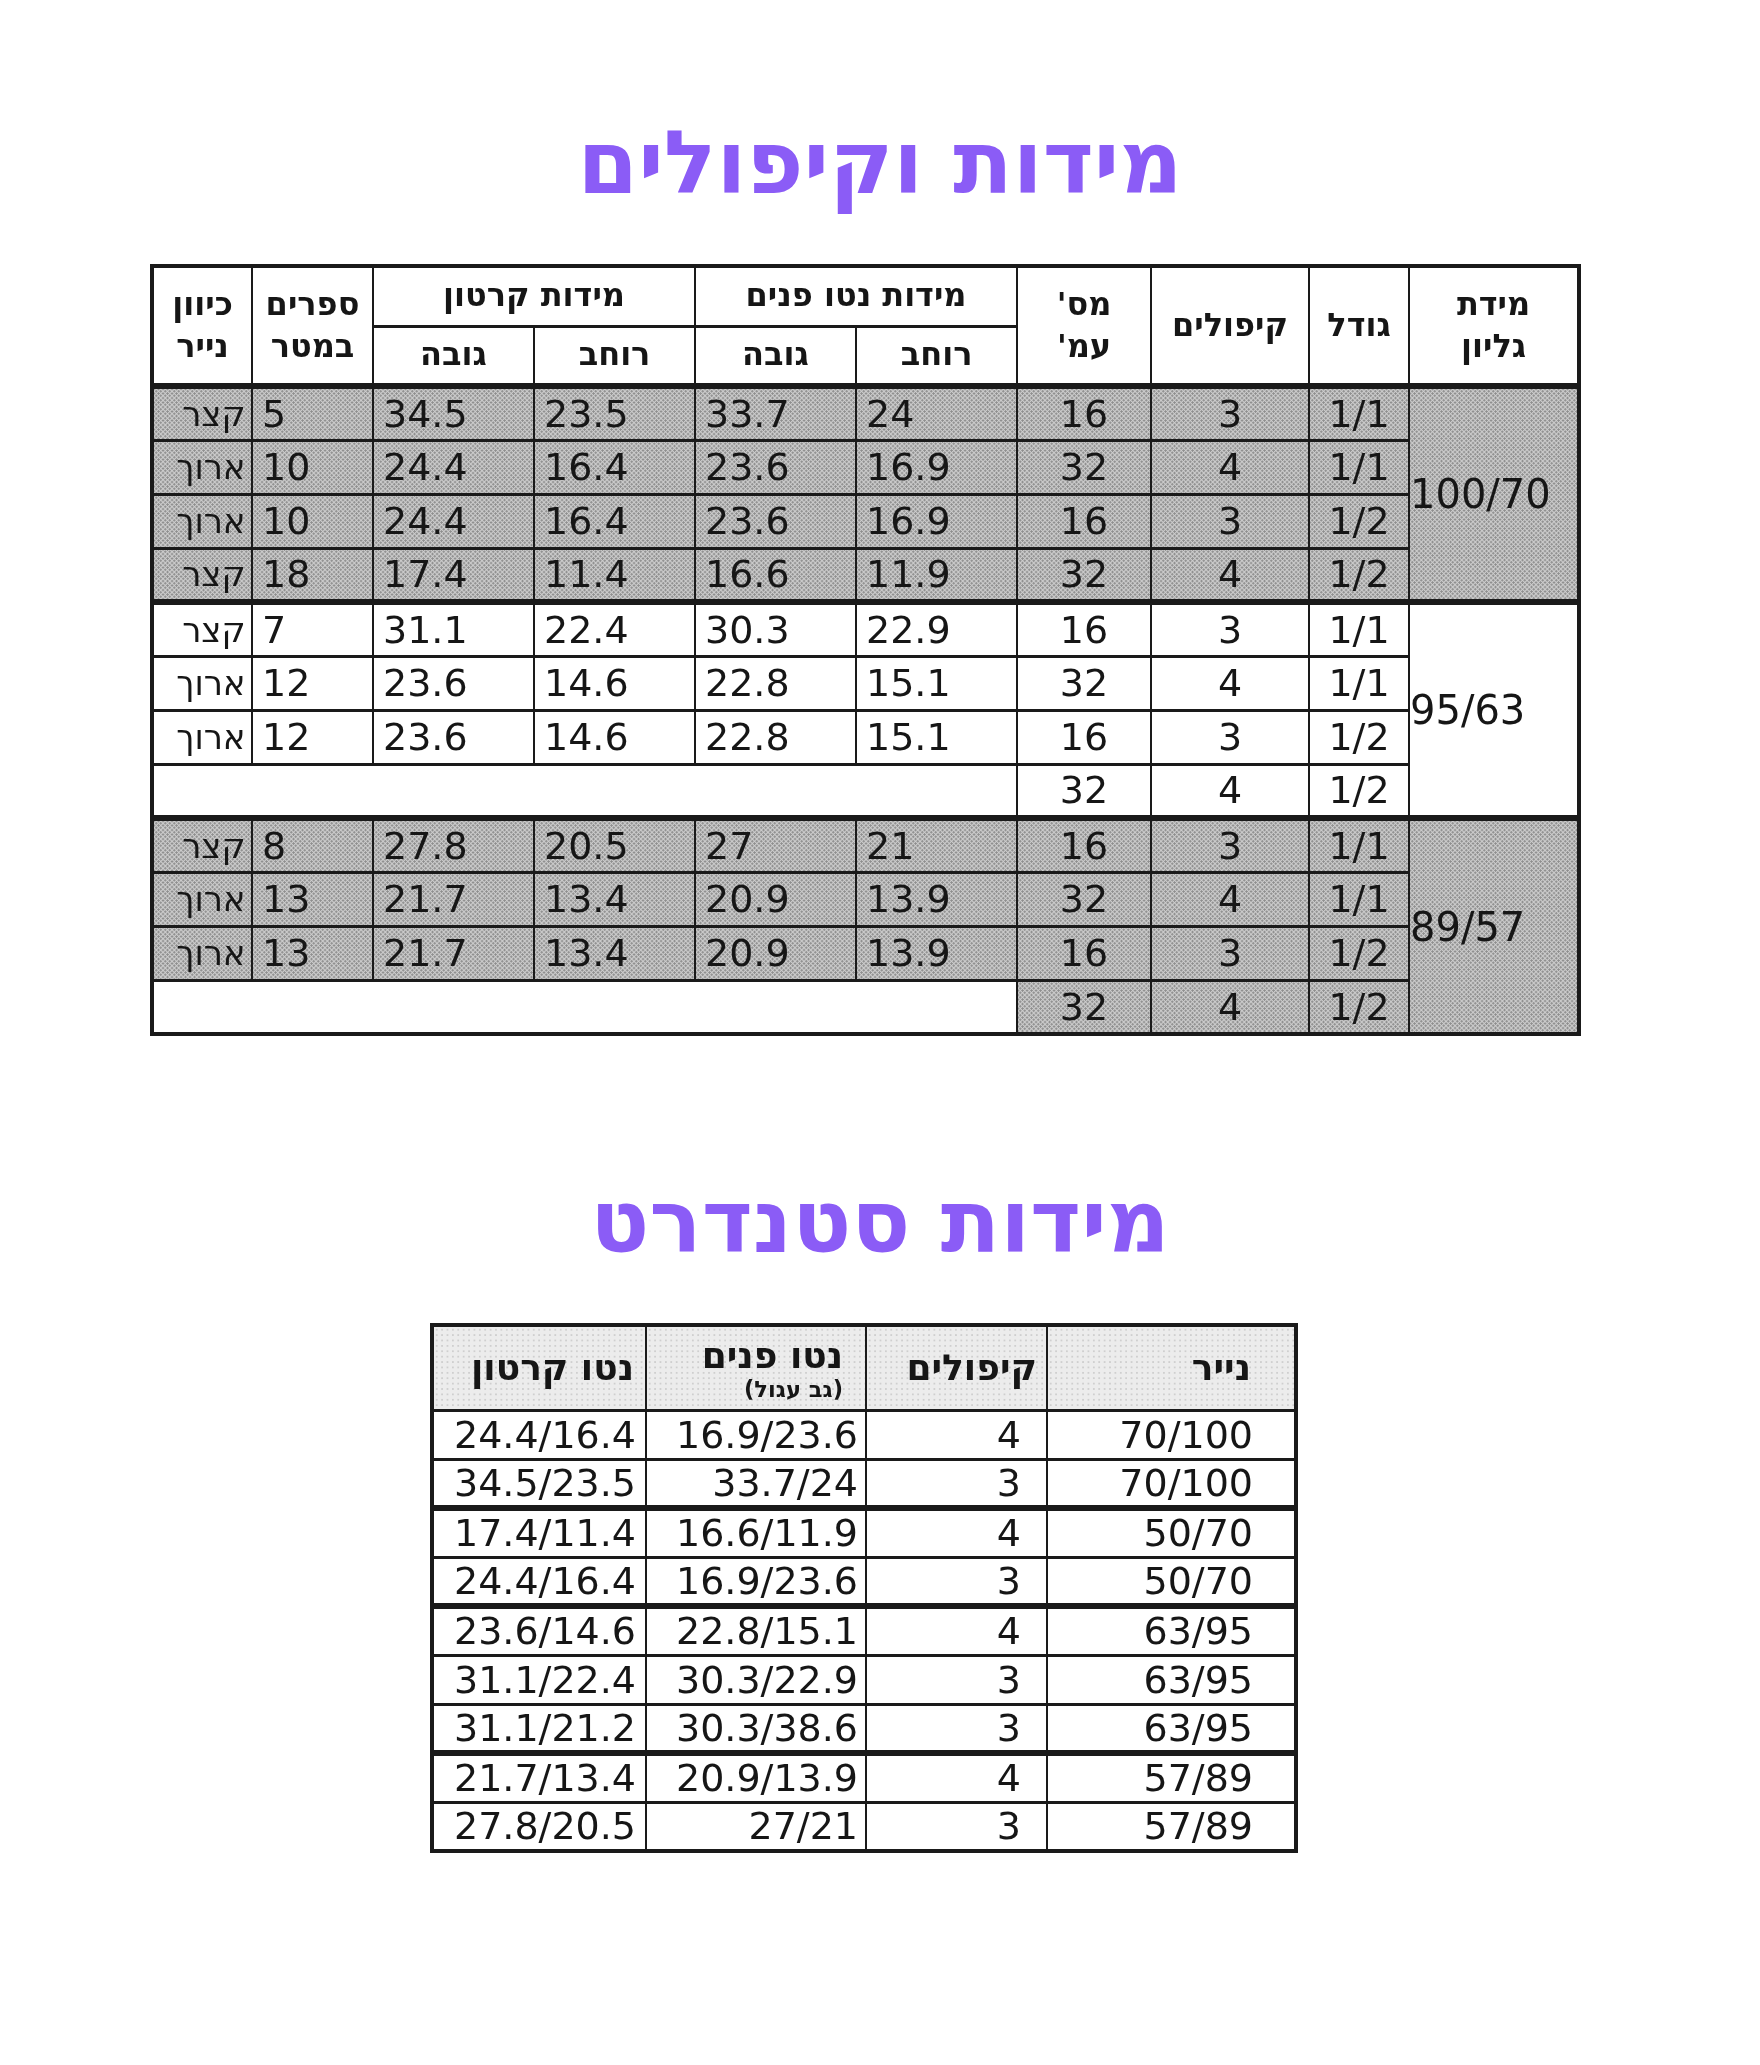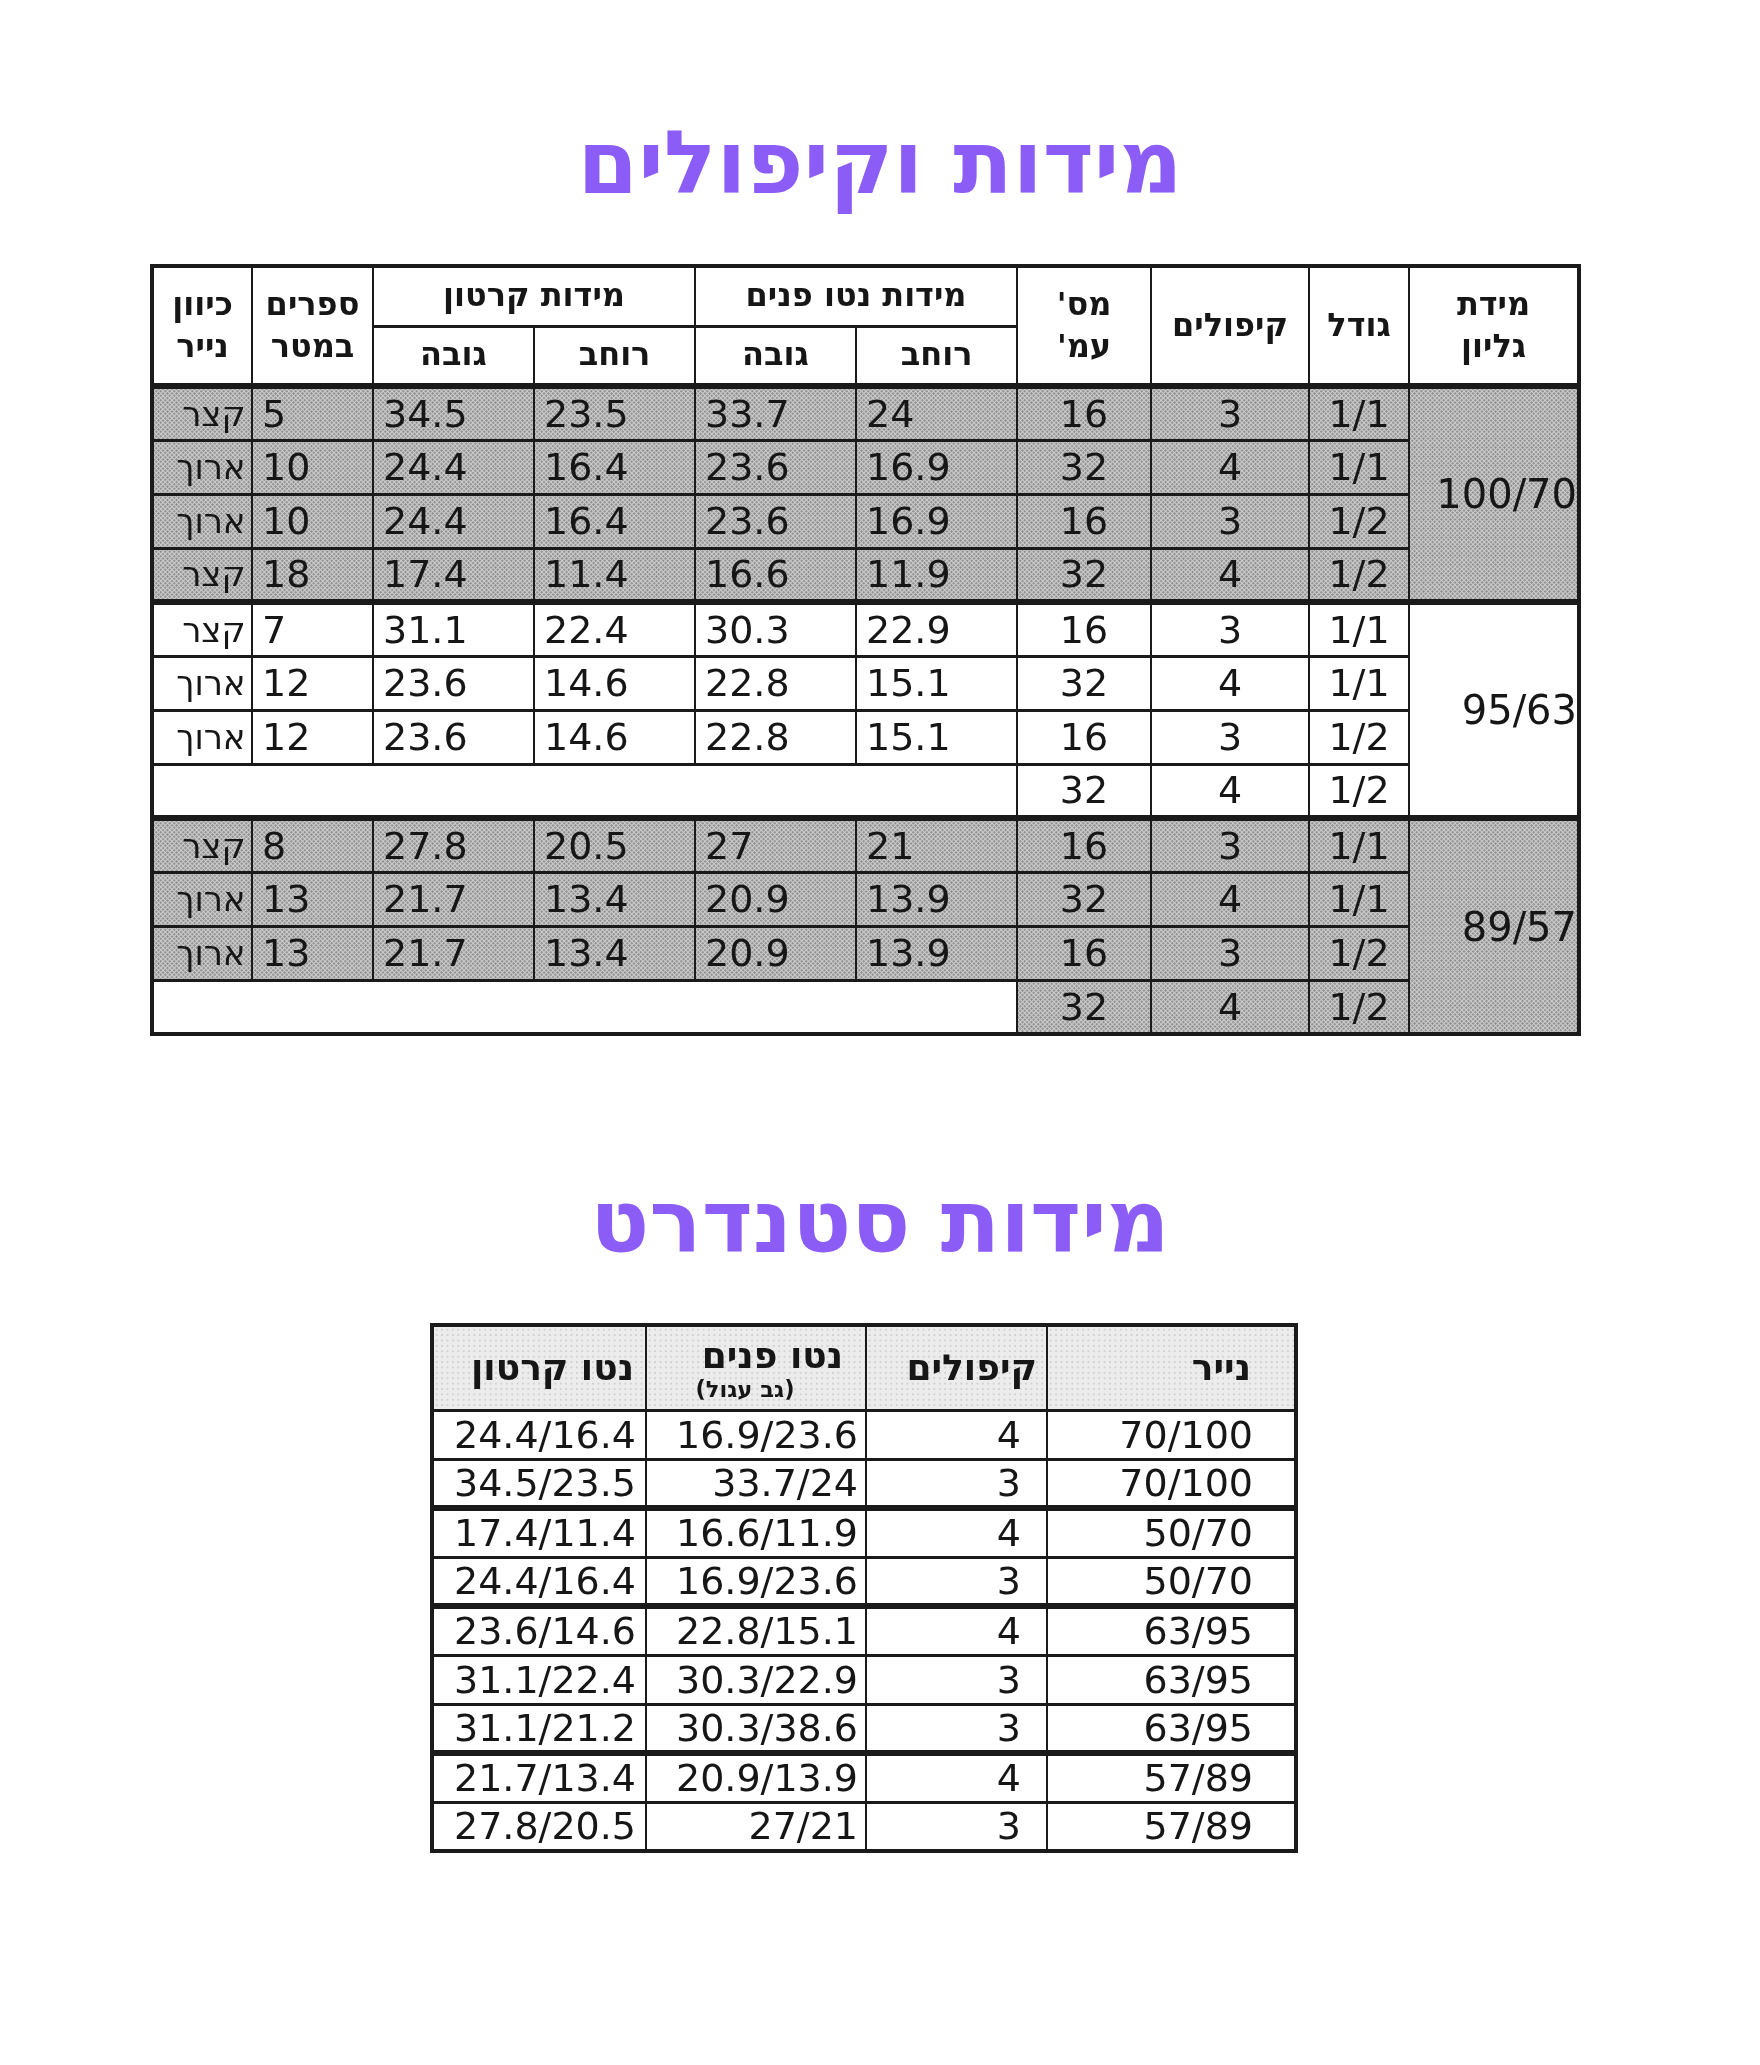--- a/index.html
+++ b/index.html
@@ -42,21 +42,21 @@
     height:60px;
     font-size:32px; font-weight:700;
     text-align:center;
     white-space:pre-line;
     line-height:1.3;
   }
   #t1 td { height:54px; font-size:38px; }
   #t1 .center { text-align:center; }
   #t1 .num    { text-align:left; padding-left:9px; }
   #t1 .grain  { text-align:right; padding-right:5.4px; font-size:34px; }
-  #t1 .sheet  { text-align:right; font-size:40px; }
+  #t1 .sheet  { text-align:left; font-size:40px; }
   #t1 tr.g-start td { border-top-width:6.3px; }
 
   
   .sh {
     background-color:#cdcdcd;
     background-image:
       radial-gradient(#8e8e8e 1px, transparent 1.3px),
       radial-gradient(#8e8e8e 1px, transparent 1.3px);
     background-size:4.5px 4.5px;
     background-position:0 0, 2.3px 2.3px;
@@ -77,21 +77,20 @@
     background-size:5.4px 5.4px;
   }
   #t2 td { height:49px; font-size:38px; text-align:right; }
   #t2 .h-paper { padding-right:43px; }
   #t2 .h-folds { padding-right:9px; }
   #t2 .h-inner { padding-right:22px; }
   #t2 .h-card  { padding-right:11px; }
   #t2 .sub {
     display:block;
     font-size:22.6px; font-weight:700;
-    text-align:center;
     line-height:1.0;
     margin-top:1.8px;
   }
   #t2 .d-paper { padding-right:41px; }
   #t2 .d-folds { padding-right:25px; }
   #t2 .d-inner { padding-right:7px; }
   #t2 .d-card  { padding-right:9px;text-align:right; }
   #t2 tr.sep td { border-top-width:6.3px; }
 </style>
 </head>

